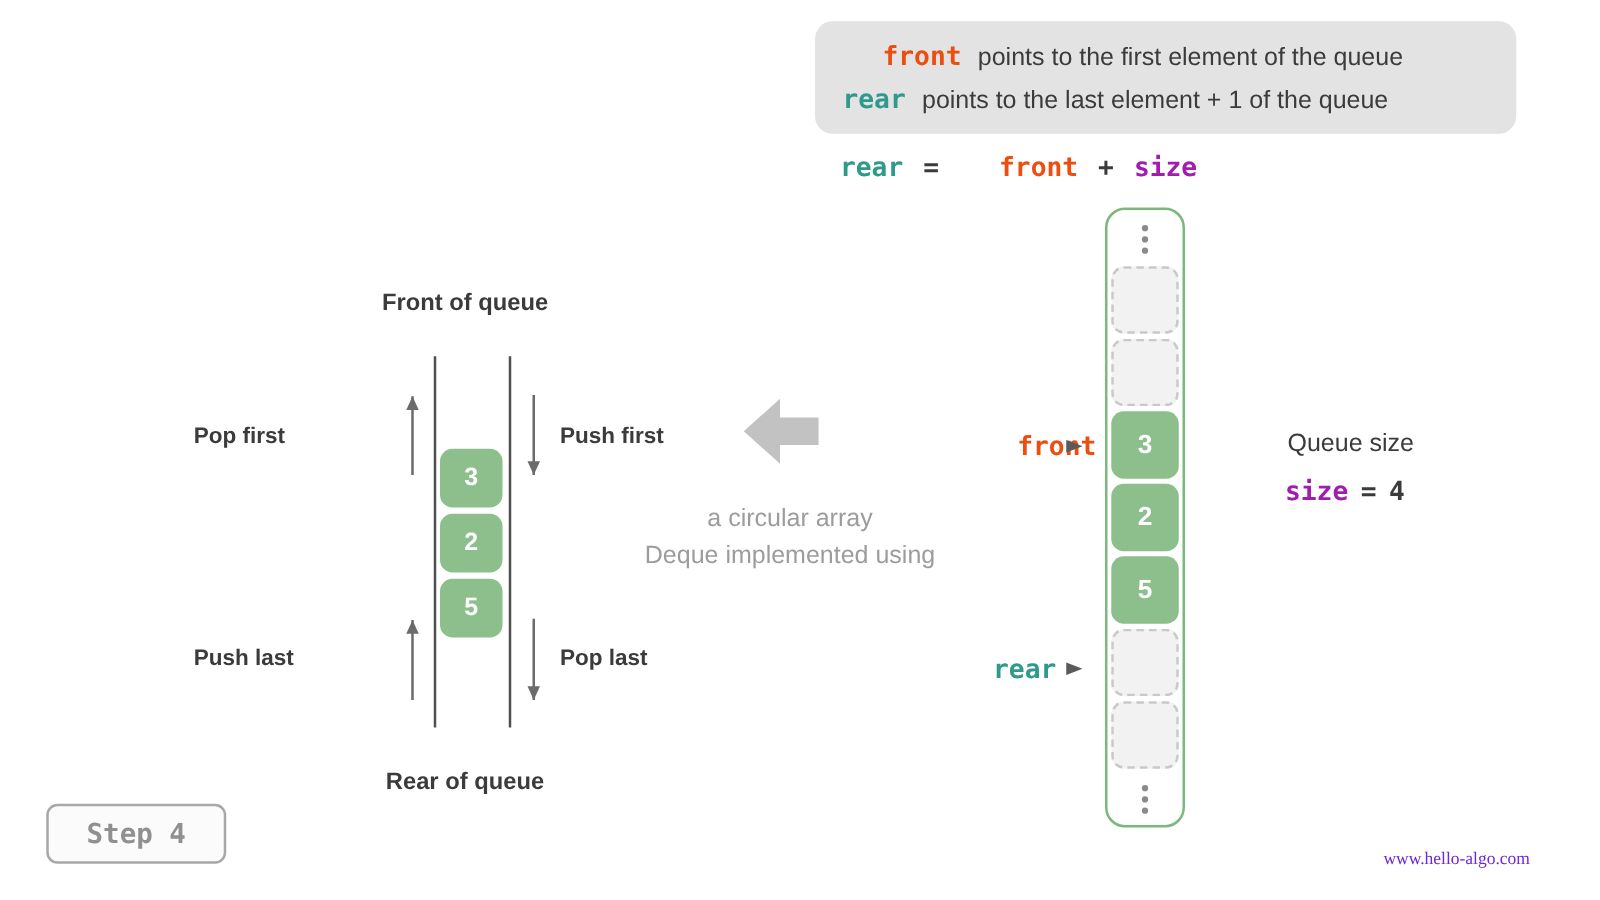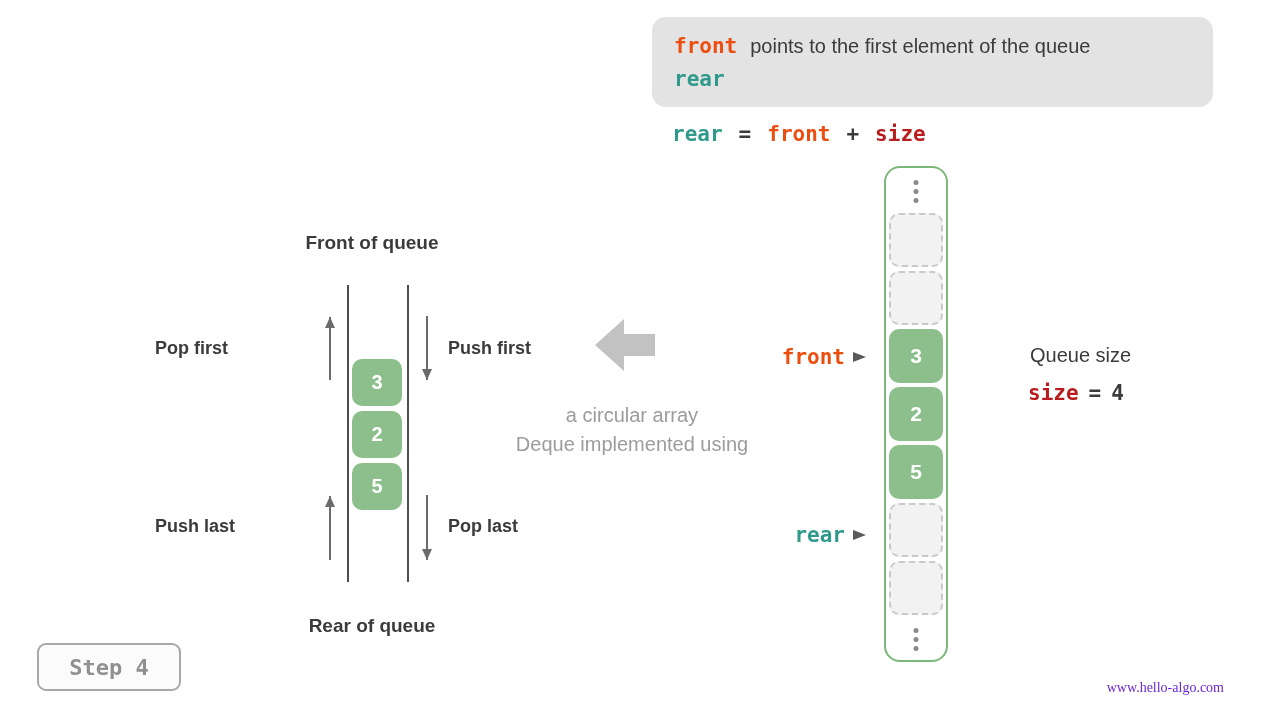--- a/index.html
+++ b/index.html
@@ -2,23 +2,23 @@
 <html><head>
 <meta charset="utf-8">
 <style>
   html,body { margin:0; padding:0; background:#ffffff; }
   .canvas {
     position:relative; width:1280px; height:720px; background:#ffffff;
     font-family:"Liberation Sans", sans-serif; overflow:hidden;
     color:#3b3b3b;
   }
   .mono { font-family:"DejaVu Sans Mono", monospace; font-weight:bold; }
-  .orange { color:#ec4e0f; }
+  .orange { color:#ec4e0f;margin-left:32px; }
   .teal   { color:#2f9a8b; }
-  .blue   { color:#b91c1c; }
+  .blue   { color:#a21caf; }
   .dark   { color:#3b3b3b; }
 
   
   .legend {
     position:absolute; left:652px; top:17px; width:561px; height:90px;
     background:#e3e3e3; border-radius:14px; box-sizing:border-box;
     display:flex; flex-direction:column; justify-content:center;
     gap:9px; padding-left:22px;
   }
   .legend-line { display:flex; align-items:baseline; font-size:20px; }
@@ -108,20 +108,21 @@
 
 <div class="canvas">
 
   <div class="legend">
     <div class="legend-line">
       <span class="kw mono orange">front</span>
       <span>points to the first element of the queue</span>
     </div>
     <div class="legend-line">
       <span class="kw mono teal">rear</span>
+      <span>points to the last element + 1 of the queue</span>
     </div>
   </div>
 
   <div class="formula mono">
     <span class="teal">rear</span><span class="op">=</span><span class="orange">front</span><span class="op">+</span><span class="blue">size</span>
   </div>
 
   <div class="center-label" style="left:272px; top:232px; width:200px;">Front of queue</div>
   <div class="center-label" style="left:272px; top:615px; width:200px;">Rear of queue</div>
 

